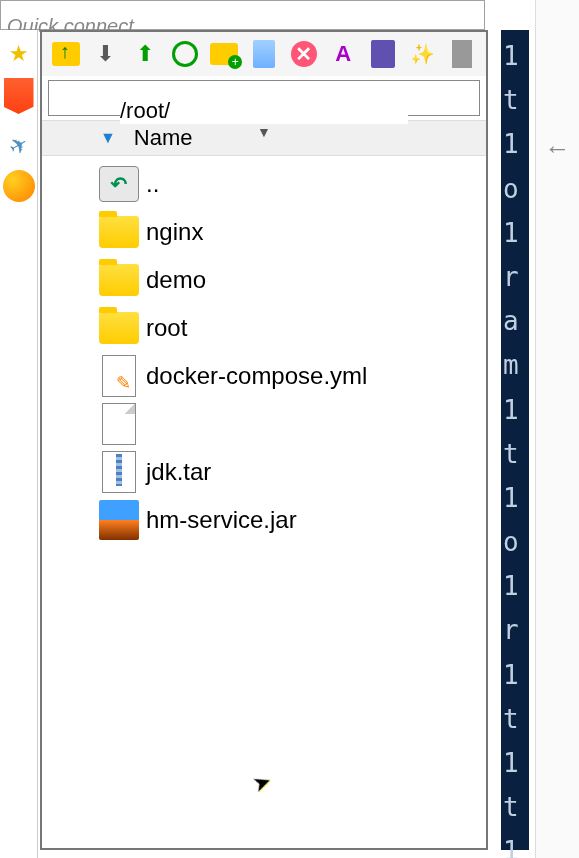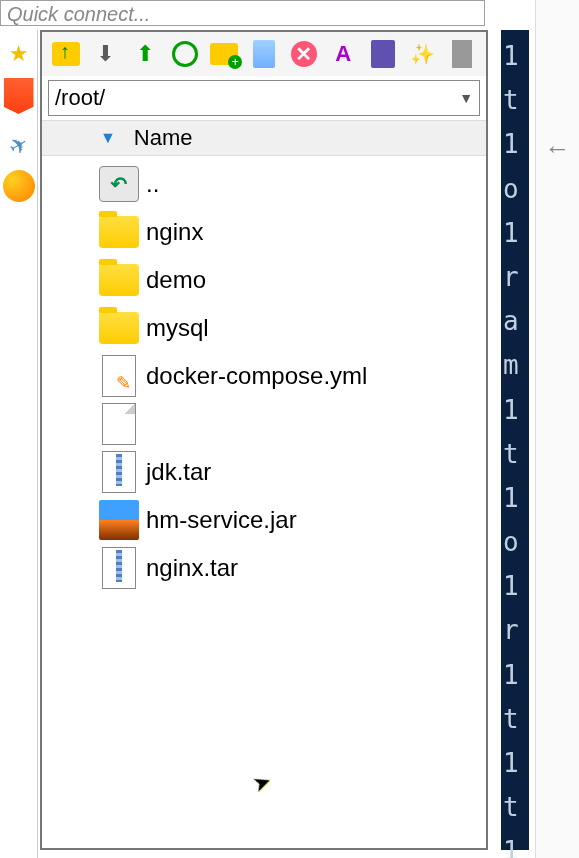--- a/index.html
+++ b/index.html
@@ -17,21 +17,21 @@
       position: relative;
     }
     .quick-connect {
       position: absolute;
       top: 0;
       left: 0;
       width: 485px;
       height: 26px;
       border: 1px solid #a0a0a0;
       background: #fff;
-      padding: 2px 6px;
+      padding: 14px 6px;
       color: #888;
       font-size: 20px;
       font-style: italic;
     }
     .left-sidebar {
       position: absolute;
       left: 0;
       top: 30px;
       width: 38px;
       height: 828px;
@@ -131,22 +131,23 @@
     .a-ico { color:#aa00cc; font-weight:bold; font-size:22px; }
     .purple-box{width:24px;height:28px;background:#6050b0;border-radius:2px;}
     .wand-ico{color:#888;}
     .gray-box{width:20px;height:28px;background:#999;}
     .path-bar {
       display: flex;
       align-items: center;
       margin: 4px 6px;
       border: 1px solid #888;
       height: 36px;
-      padding: 0 6px;
-      font-size: 22px;
+      padding: 17px 6px;
+      font-size: 22px;
+      flex-direction: column;
     }
     .path-input {
       flex: 1;
       border: none;
       outline: none;
       font-size: 22px;
     }
     .path-arrow {
       font-size: 14px;
       color: #555;
@@ -347,21 +348,21 @@
       <div class="file-icon">
           <div class="folder-ico"></div>
         </div>
       <span class="filename">demo</span>
     </div>
     <div class="file-row">
       <span class="indent"></span>
       <div class="file-icon">
           <div class="folder-ico"></div>
         </div>
-      <span class="filename">mysql</span>
+      <span class="filename">root</span>
     </div>
     <div class="file-row">
       <span class="indent"></span>
       <div class="file-icon">
           <div class="cfg-ico"></div>
         </div>
       <span class="filename">docker-compose.yml</span>
     </div>
     <div class="file-row">
       <span class="indent"></span>
@@ -375,27 +376,20 @@
           <div class="tar-ico"></div>
         </div>
       <span class="filename">jdk.tar</span>
     </div>
     <div class="file-row">
       <span class="indent"></span>
       <div class="file-icon">
           <div class="jar-ico"></div>
         </div>
       <span class="filename">hm-service.jar</span>
-    </div>
-    <div class="file-row">
-      <span class="indent"></span>
-      <div class="file-icon">
-          <div class="tar-ico"></div>
-        </div>
-      <span class="filename">nginx.tar</span>
     </div>
   </div>
 </div>
 
 <div class="right-strip">1 t 1 o 1 r a m 1 t 1 o 1 r 1 t 1 t 1 o</div>
 
 <div class="far-right">
   <span class="back-arrow">←</span>
 </div>
 

